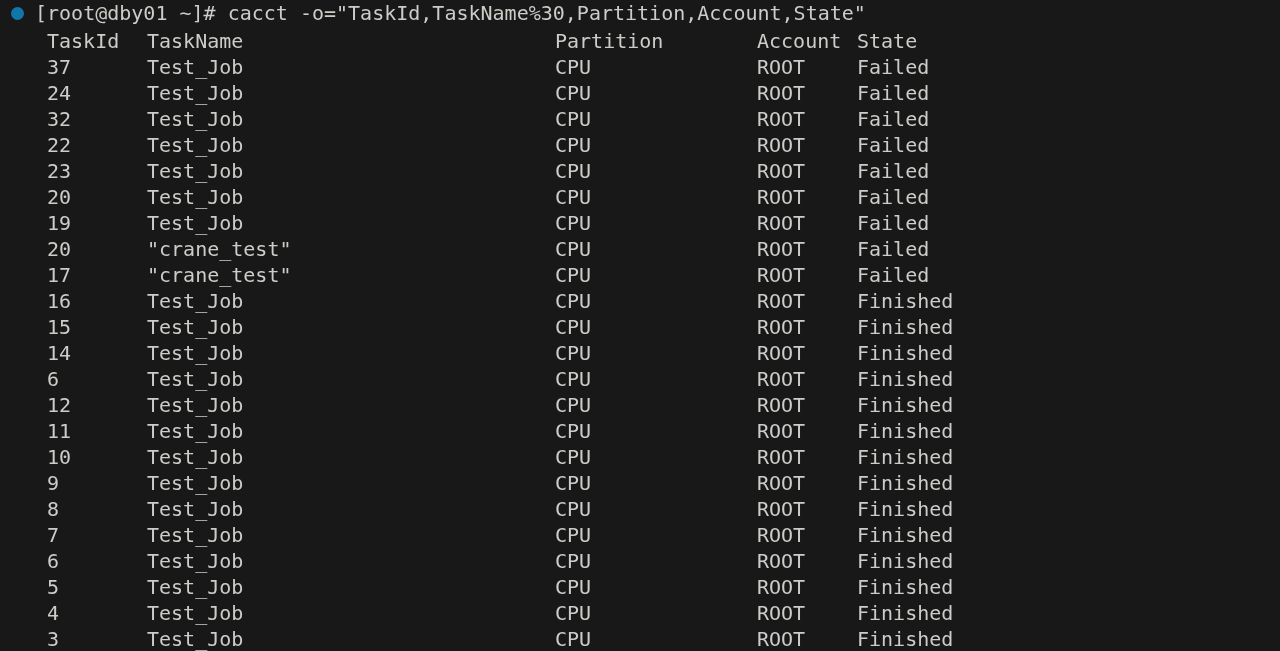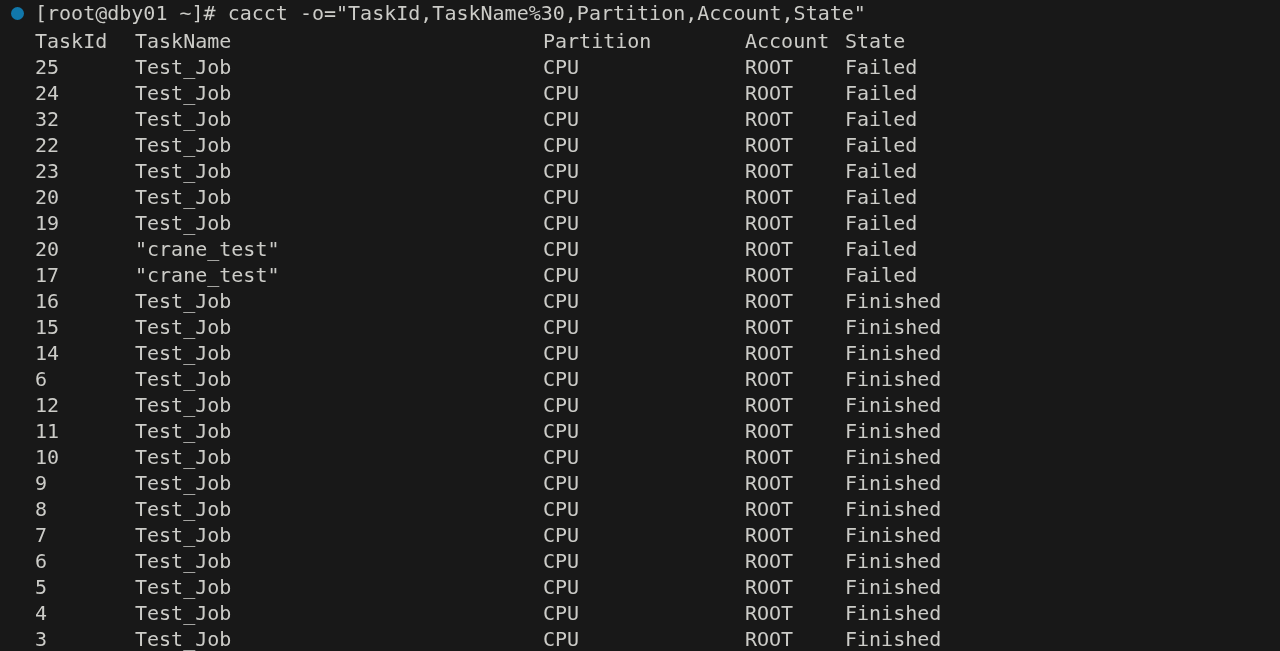--- a/index.html
+++ b/index.html
@@ -52,21 +52,21 @@
     left: 35px;
     top: 0;
     white-space: pre;
     color: #ccccc8;
     letter-spacing: 0px;
   }
 
   
   .rows {
     position: absolute;
-    left: 0;
+    left: 12px;
     top: 28px;
     width: 1124px;
   }
   .row {
     position: relative;
     height: 26px;
     line-height: 26px;
     width: 1280px;
     white-space: pre;
   }
@@ -98,21 +98,21 @@
 
     <div class="row header">
       <span class="cell c-taskid">TaskId</span>
       <span class="cell c-taskname">TaskName</span>
       <span class="cell c-part">Partition</span>
       <span class="cell c-acct">Account</span>
       <span class="cell c-state">State</span>
     </div>
 
     <div id="row-container">
-        <div class="row"><span class="cell c-taskid">25</span><span class="cell c-taskname">Test_Job</span><span class="cell c-part">CPU</span><span class="cell c-acct">ROOT</span><span class="cell c-state">Failed</span></div>
+        <div class="row"><span class="cell c-taskid">37</span><span class="cell c-taskname">Test_Job</span><span class="cell c-part">CPU</span><span class="cell c-acct">ROOT</span><span class="cell c-state">Failed</span></div>
         <div class="row"><span class="cell c-taskid">24</span><span class="cell c-taskname">Test_Job</span><span class="cell c-part">CPU</span><span class="cell c-acct">ROOT</span><span class="cell c-state">Failed</span></div>
         <div class="row"><span class="cell c-taskid">32</span><span class="cell c-taskname">Test_Job</span><span class="cell c-part">CPU</span><span class="cell c-acct">ROOT</span><span class="cell c-state">Failed</span></div>
         <div class="row"><span class="cell c-taskid">22</span><span class="cell c-taskname">Test_Job</span><span class="cell c-part">CPU</span><span class="cell c-acct">ROOT</span><span class="cell c-state">Failed</span></div>
         <div class="row"><span class="cell c-taskid">23</span><span class="cell c-taskname">Test_Job</span><span class="cell c-part">CPU</span><span class="cell c-acct">ROOT</span><span class="cell c-state">Failed</span></div>
         <div class="row"><span class="cell c-taskid">20</span><span class="cell c-taskname">Test_Job</span><span class="cell c-part">CPU</span><span class="cell c-acct">ROOT</span><span class="cell c-state">Failed</span></div>
         <div class="row"><span class="cell c-taskid">19</span><span class="cell c-taskname">Test_Job</span><span class="cell c-part">CPU</span><span class="cell c-acct">ROOT</span><span class="cell c-state">Failed</span></div>
         <div class="row"><span class="cell c-taskid">20</span><span class="cell c-taskname">"crane_test"</span><span class="cell c-part">CPU</span><span class="cell c-acct">ROOT</span><span class="cell c-state">Failed</span></div>
         <div class="row"><span class="cell c-taskid">17</span><span class="cell c-taskname">"crane_test"</span><span class="cell c-part">CPU</span><span class="cell c-acct">ROOT</span><span class="cell c-state">Failed</span></div>
         <div class="row"><span class="cell c-taskid">16</span><span class="cell c-taskname">Test_Job</span><span class="cell c-part">CPU</span><span class="cell c-acct">ROOT</span><span class="cell c-state">Finished</span></div>
         <div class="row"><span class="cell c-taskid">15</span><span class="cell c-taskname">Test_Job</span><span class="cell c-part">CPU</span><span class="cell c-acct">ROOT</span><span class="cell c-state">Finished</span></div>

